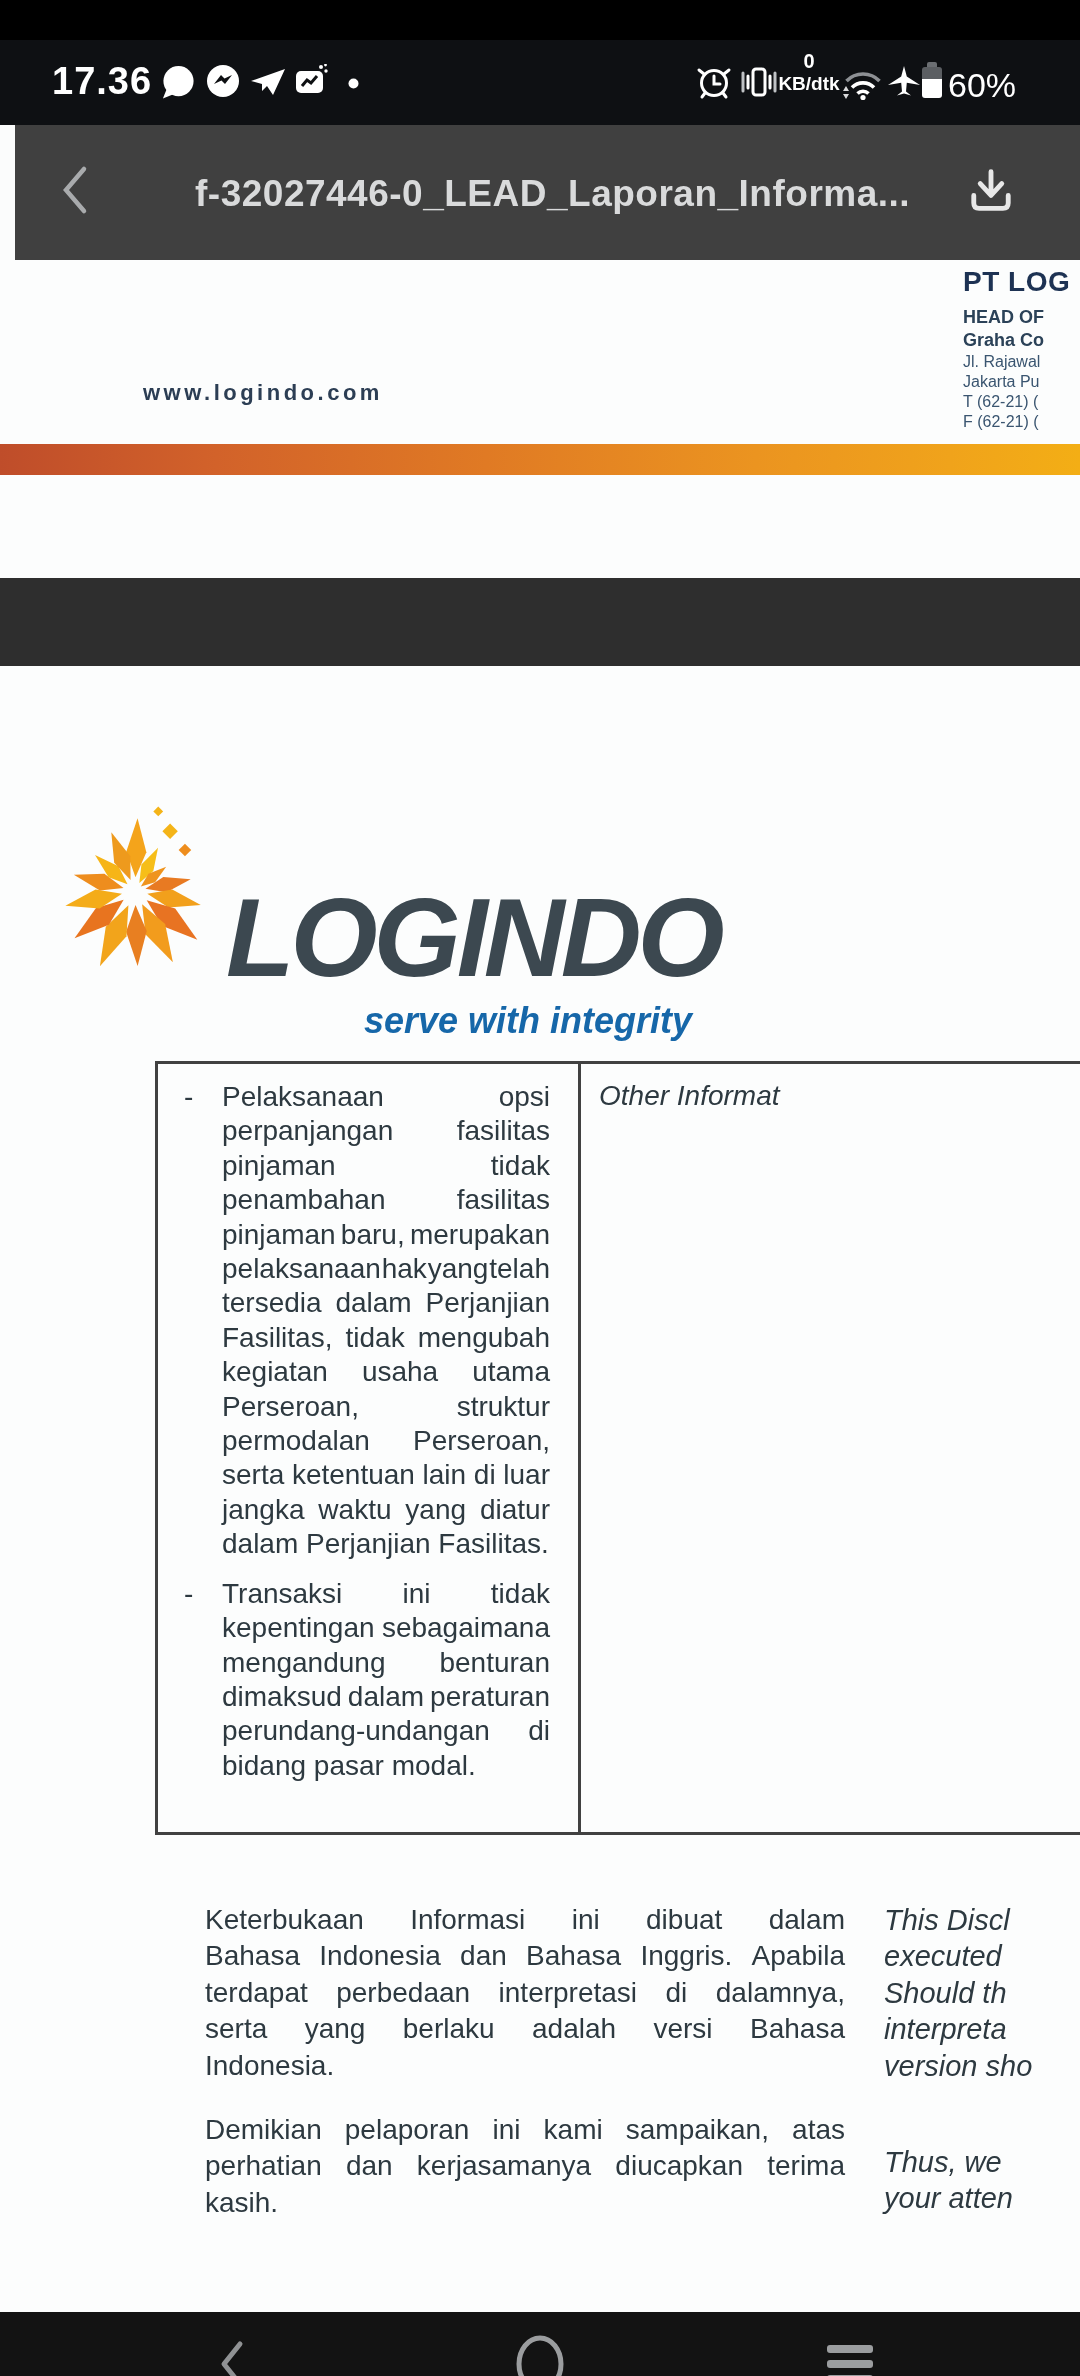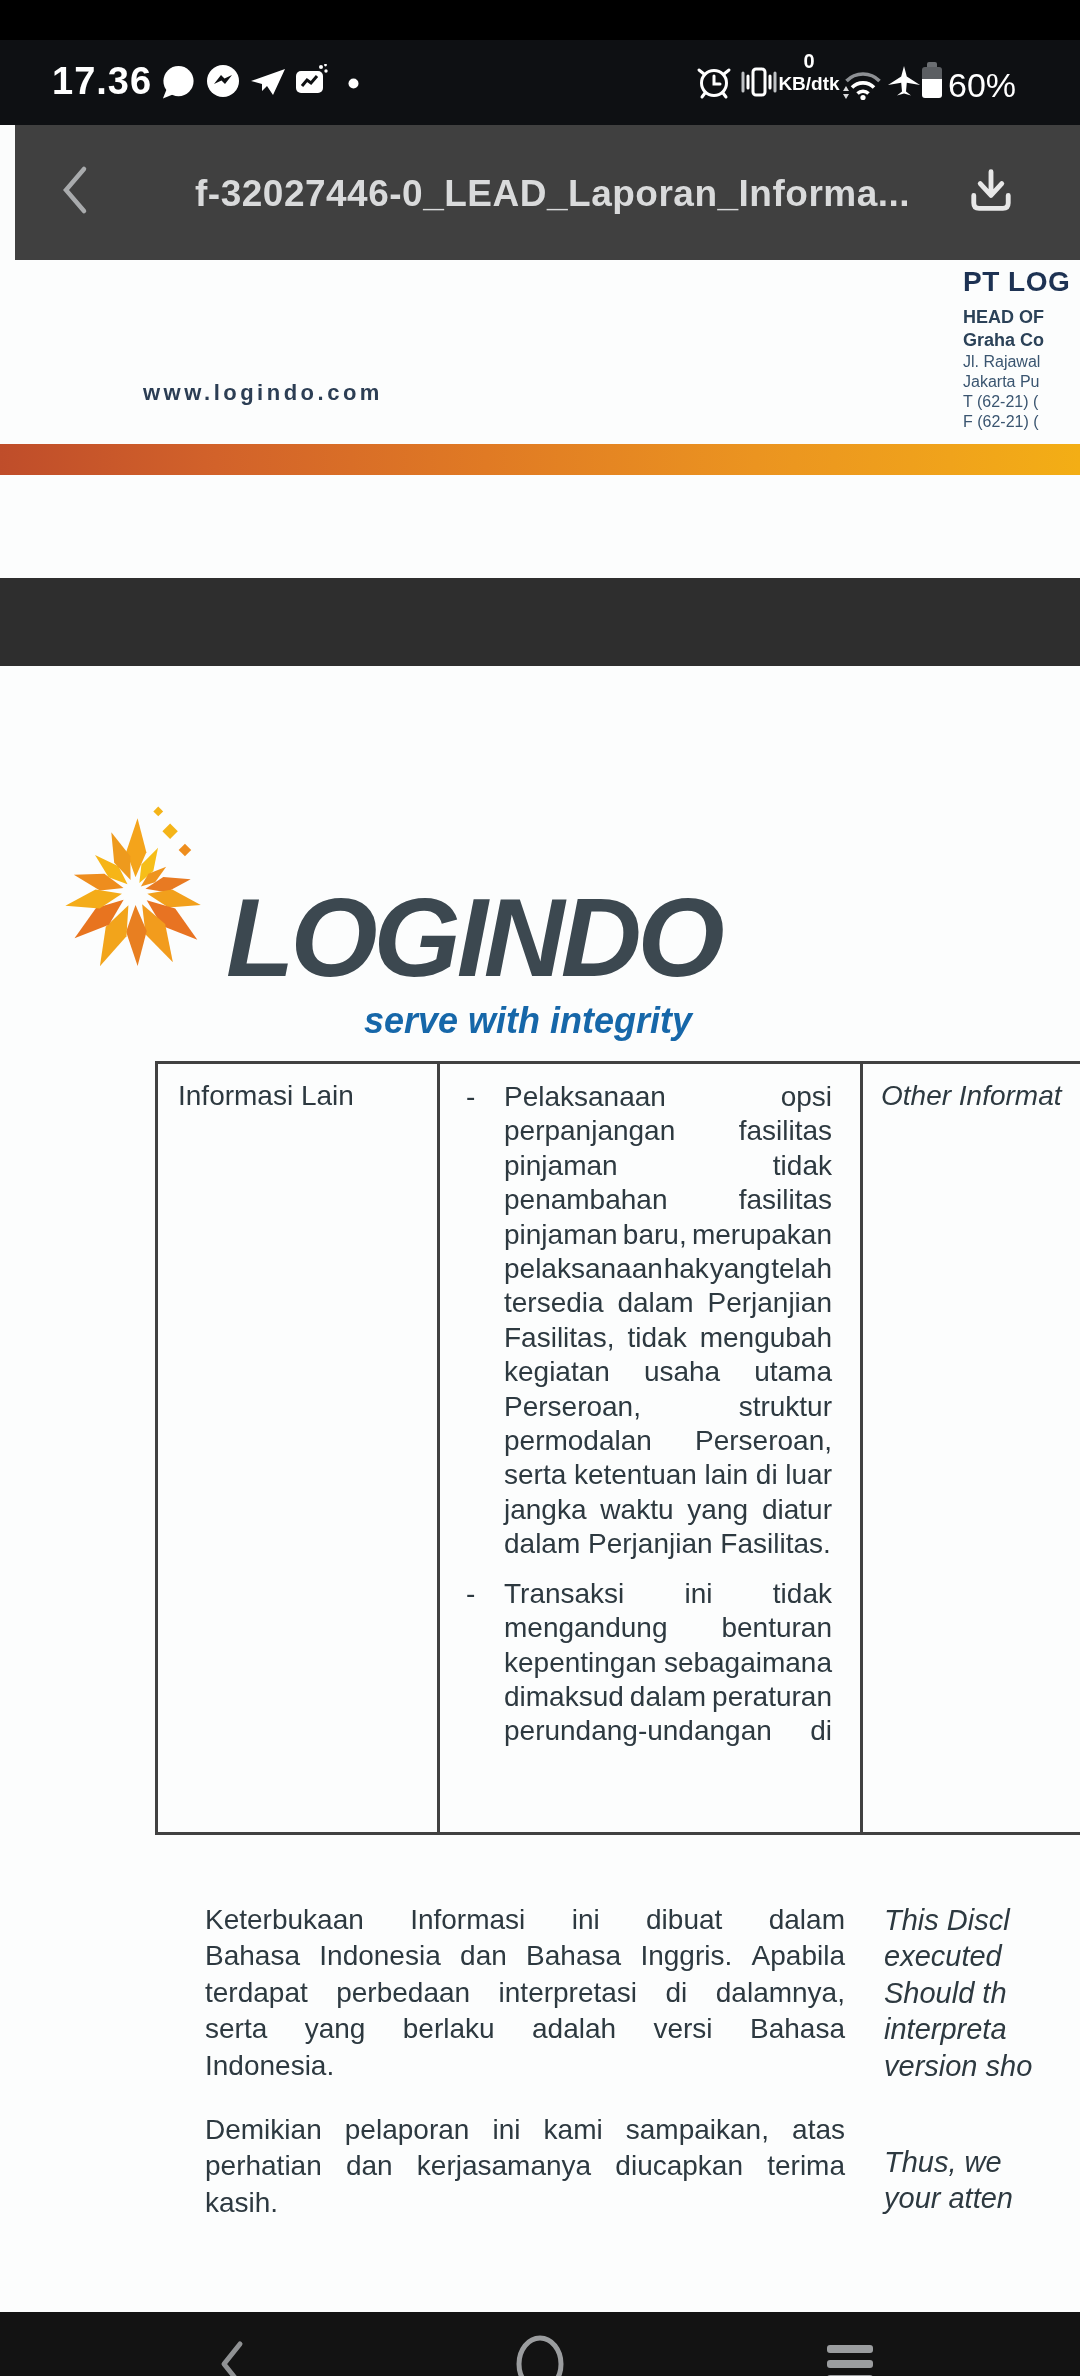--- a/index.html
+++ b/index.html
@@ -184,23 +184,20 @@
       <use href="#petal" fill="#F6B517" transform="rotate(312) scale(0.68)"></use>
       <use href="#petal" fill="#EE9A1D" transform="rotate(338) scale(0.8)"></use>
       <rect x="30" y="-66" width="11" height="11" transform="rotate(45 35.5 -60.5)" fill="#F4B418"></rect>
       <rect x="46" y="-46" width="9" height="9" transform="rotate(45 50.5 -41.5)" fill="#EE8D1E"></rect>
       <rect x="20" y="-84" width="7" height="7" transform="rotate(45 23.5 -80.5)" fill="#F4B418"></rect>
     </svg>
     <div class="wordmark">LOGINDO</div>
     <div class="tagline">serve with integrity</div>
 
     <div class="info-table">
-      <div class="col1">
-        <span>Informasi Lain</span>
-      </div>
       <div class="col2">
         <div class="bullet">
           <div class="dash">-</div>
           <div class="blines">
               <div class="tline just">
                 <span>Pelaksanaan</span>
                 <span>opsi</span>
               </div>
               <div class="tline just">
                 <span>perpanjangan</span>
@@ -266,36 +263,37 @@
         </div>
         <div class="bullet">
           <div class="dash">-</div>
           <div class="blines">
               <div class="tline just">
                 <span>Transaksi</span>
                 <span>ini</span>
                 <span>tidak</span>
               </div>
               <div class="tline just">
+                <span>kepentingan</span>
+                <span>sebagaimana</span>
+              </div>
+              <div class="tline just">
                 <span>mengandung</span>
                 <span>benturan</span>
-              </div>
-              <div class="tline just">
-                <span>kepentingan</span>
-                <span>sebagaimana</span>
               </div>
               <div class="tline just">
                 <span>dimaksud</span>
                 <span>dalam</span>
                 <span>peraturan</span>
               </div>
               <div class="tline just">
                 <span>perundang-undangan</span>
                 <span>di</span>
               </div>
+              <div class="tline">bidang pasar modal.</div>
             </div>
         </div>
       </div>
       <div class="col3">
         <span>Other Informat</span>
       </div>
     </div>
 
     <div class="para-id" style="top:1642px">
         <div class="tline just">

